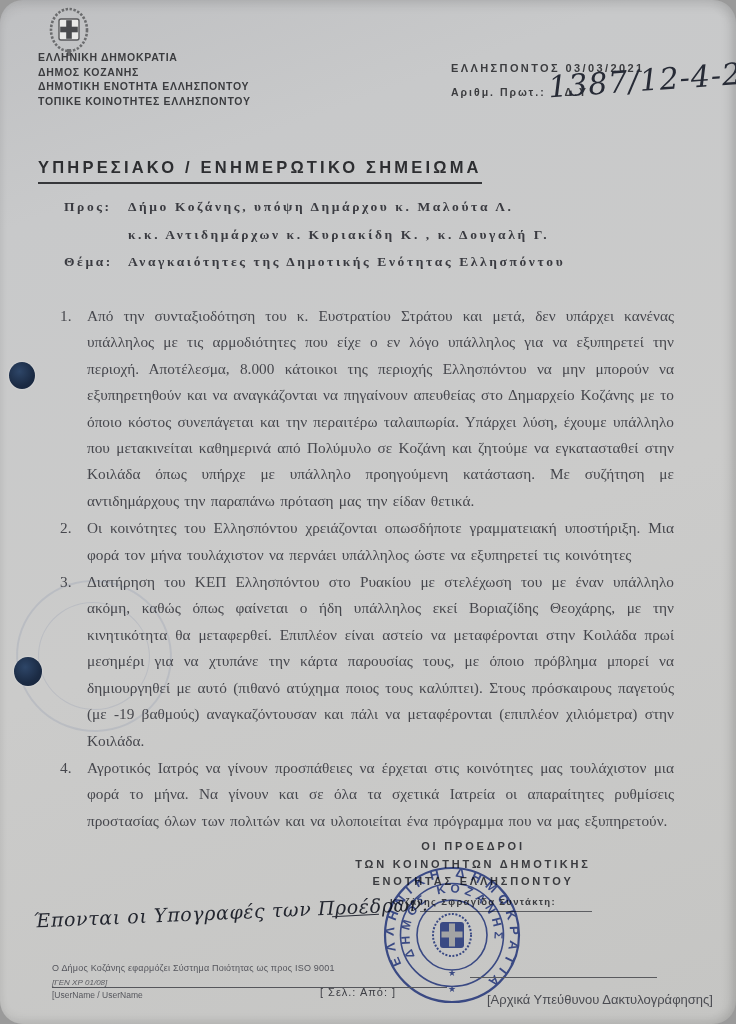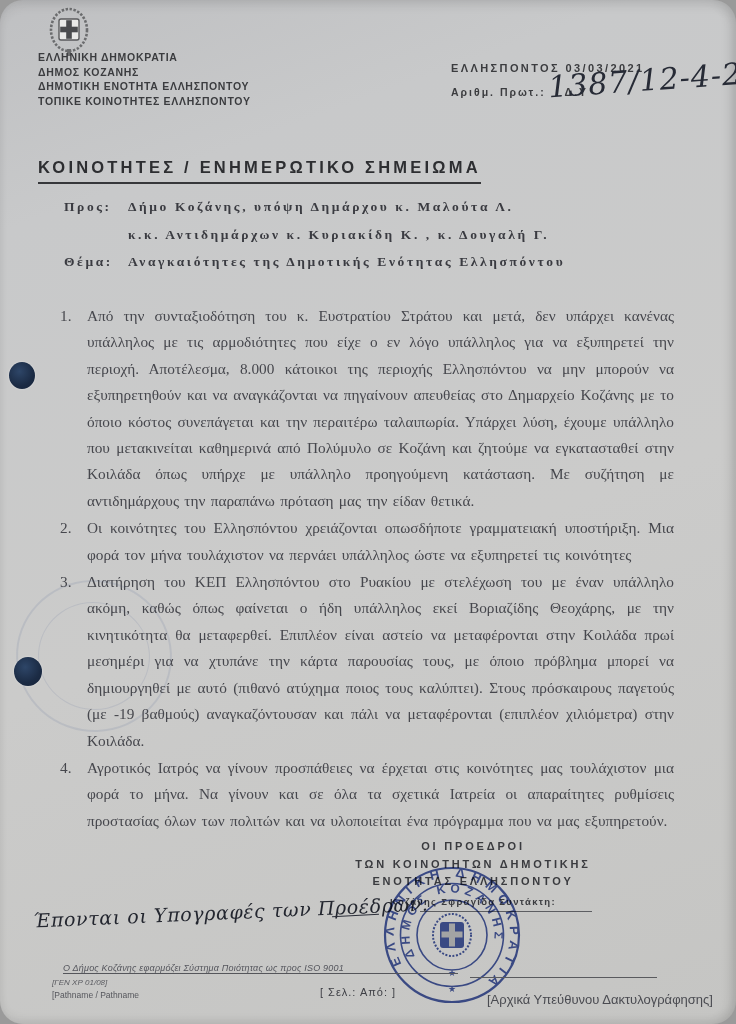--- a/index.html
+++ b/index.html
@@ -38,22 +38,22 @@
   .closing{left:343px;top:838px;width:260px;text-align:center;font-weight:bold;
     font-size:11px;letter-spacing:2.8px;line-height:17.5px;color:#3a3b3f;}
   .closing .caption{font-size:9.5px;letter-spacing:1.3px;margin-top:2px;}
   .sig-rule{left:420px;top:911px;width:172px;border-top:1px solid #5d5e62;}
   .typist-rule{left:470px;top:977px;width:187px;border-top:1px solid #595a5e;}
   
   .hw-note{left:33px;top:901px;font-family:"DejaVu Serif",serif;font-style:italic;font-size:19px;
     color:#23262f;letter-spacing:.6px;transform:rotate(-2.5deg);white-space:nowrap;}
   .hw-dash{left:332px;top:915px;width:47px;border-top:1.6px solid #2a2d38;transform:rotate(-3deg);}
   
-  .iso-line{left:63px;top:963px;width:395px;border-bottom:1px solid #55565b;padding-bottom:0;
-    font-style:italic;font-size:9px;color:#54555c;letter-spacing:.2px;white-space:nowrap;}
+  .iso-line{left:52px;top:963px;width:395px;border-bottom:1px solid #55565b;padding-bottom:14px;
+    font-size:9px;color:#54555c;letter-spacing:.2px;white-space:nowrap;}
   .code-line{left:52px;top:978px;font-style:italic;font-size:8px;color:#5a5b60;}
   .username-line{left:52px;top:990px;font-size:8.5px;color:#55565c;}
   .page-line{left:320px;top:986px;font-size:11px;letter-spacing:1px;color:#3f4046;}
   .typist-line{left:487px;top:992px;font-size:13px;color:#4a4b51;}
   
   .hole{border-radius:50%;background:radial-gradient(circle at 40% 35%,#2e4668 0%,#1b2b44 60%,#152138 100%);
     box-shadow:0 0 2px rgba(255,255,255,.55);}
   .hole1{left:9px;top:362px;width:26px;height:27px;}
   .hole2{left:14px;top:657px;width:28px;height:29px;}
   
@@ -84,21 +84,21 @@
     <div>ΤΟΠΙΚΕ ΚΟΙΝΟΤΗΤΕΣ ΕΛΛΗΣΠΟΝΤΟΥ</div>
   </div>
 
   <div class="abs date-line">ΕΛΛΗΣΠΟΝΤΟΣ 03/03/2021</div>
   <div class="abs protocol-line">
     <span>Αριθμ. Πρωτ.:</span>
     <span class="val">Δ.Υ</span>
   </div>
   <div class="abs hw-protocol">1387/12-4-21</div>
 
-  <div class="abs title">ΚΟΙΝΟΤΗΤΕΣ / ΕΝΗΜΕΡΩΤΙΚΟ ΣΗΜΕΙΩΜΑ</div>
+  <div class="abs title">ΥΠΗΡΕΣΙΑΚΟ / ΕΝΗΜΕΡΩΤΙΚΟ ΣΗΜΕΙΩΜΑ</div>
 
   <div class="abs addr to-label">Προς:</div>
   <div class="abs addr to-line1">Δήμο Κοζάνης, υπόψη Δημάρχου κ. Μαλούτα Λ.</div>
   <div class="abs addr to-line2">κ.κ. Αντιδημάρχων κ. Κυριακίδη Κ. ,  κ. Δουγαλή Γ.</div>
   <div class="abs addr subject-label">Θέμα:</div>
   <div class="abs addr subject-text">Αναγκαιότητες της Δημοτικής Ενότητας Ελλησπόντου</div>
 
   <div class="abs ghost">
     <div class="c1"></div>
       <div class="c2"></div>
@@ -153,21 +153,21 @@
     </text>
     <rect x="63" y="62" width="24" height="26" rx="3" fill="#31479e"></rect>
     <rect x="72" y="63.5" width="6" height="23" fill="#cbccce"></rect>
     <rect x="64.5" y="71.5" width="21" height="6" fill="#cbccce"></rect>
     <text x="71" y="116" font-size="9" fill="#31479e">★</text>
     <text x="71" y="132" font-size="9" fill="#31479e">★</text>
   </svg>
 
   <div class="abs iso-line">Ο Δήμος Κοζάνης εφαρμόζει Σύστημα Ποιότητας  ως προς ISO 9001</div>
   <div class="abs code-line">[ΓΕΝ ΧΡ 01/08]</div>
-  <div class="abs username-line">[Pathname / Pathname</div>
+  <div class="abs username-line">[UserName / UserName</div>
   <div class="abs page-line">[ Σελ.:   Από:  ]</div>
   <div class="abs typist-rule"></div>
   <div class="abs typist-line">[Αρχικά Υπεύθυνου Δακτυλογράφησης]</div>
 
   <div class="abs hole hole1"></div>
   <div class="abs hole hole2"></div>
 
 </div>
 
 </body></html>

